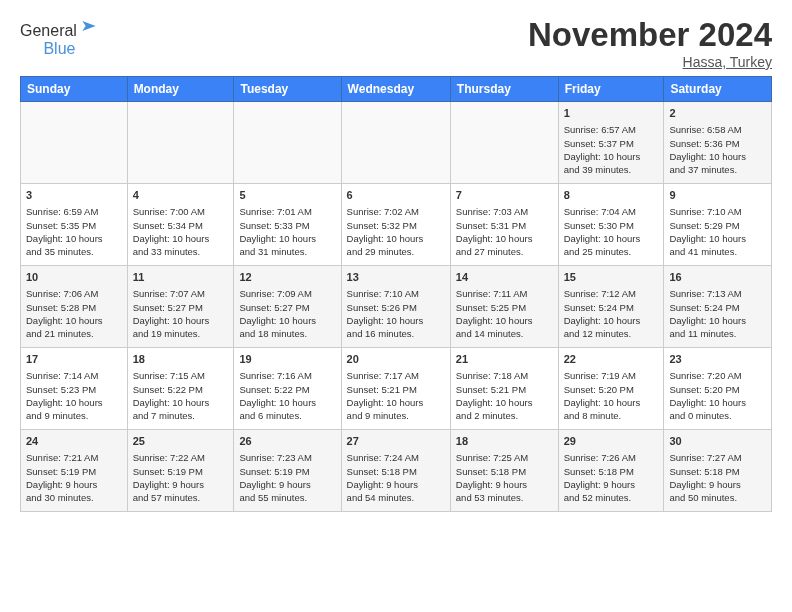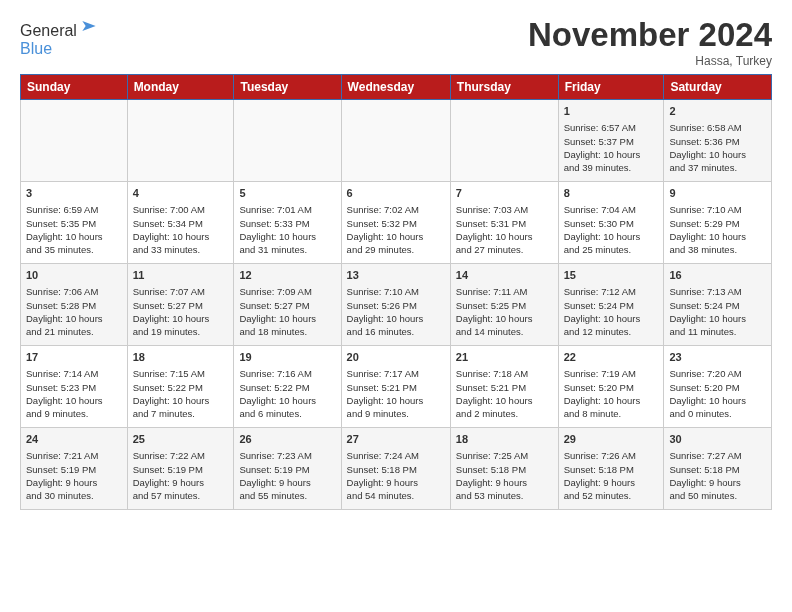--- a/index.html
+++ b/index.html
@@ -17,47 +17,49 @@
     }
     .header {
       display: flex;
       justify-content: space-between;
       align-items: flex-start;
       margin-bottom: 6px;
     }
     .logo {
       display: flex;
       align-items: center;
+      text-align: center;
     }
     .logo-general { color: #333; }
     .logo-blue { color: #4a90d9; }
     .logo-icon {
       width: 20px;
       height: 20px;
       margin-left: 2px;
     }
     .title-block {
       text-align: right;
     }
     .month-title {
       font-size: 33px;
       font-weight: bold;
       color: #333;
     }
     .location {
-      font-size: 12px;
+      font-size: 14px;
       color: #555;
+      text-decoration: underline;
     }
     .calendar {
       width: 100%;
       border-collapse: collapse;
       font-size: 10px;
     }
     .calendar thead th {
-      background: #b91c1c;
+      background: #3b82f6;
       color: #fff;
       text-align: left;
       padding: 5px 6px;
       font-size: 12px;
       font-weight: bold;
       border: 1px solid #3a6aaf;
     }
     .calendar tbody td {
       vertical-align: top;
       border: 1px solid #ccc;
@@ -179,21 +181,21 @@
             <div>Sunrise: 7:04 AM</div>
             <div>Sunset: 5:30 PM</div>
             <div>Daylight: 10 hours</div>
             <div>and 25 minutes.</div>
           </td>
           <td>
             <span class="day-num">9</span>
             <div>Sunrise: 7:10 AM</div>
             <div>Sunset: 5:29 PM</div>
             <div>Daylight: 10 hours</div>
-            <div>and 38 minutes.</div>
+            <div>and 41 minutes.</div>
           </td>
         </tr>
         <tr>
           <td>
             <span class="day-num">10</span>
             <div>Sunrise: 7:06 AM</div>
             <div>Sunset: 5:28 PM</div>
             <div>Daylight: 10 hours</div>
             <div>and 21 minutes.</div>
           </td>

